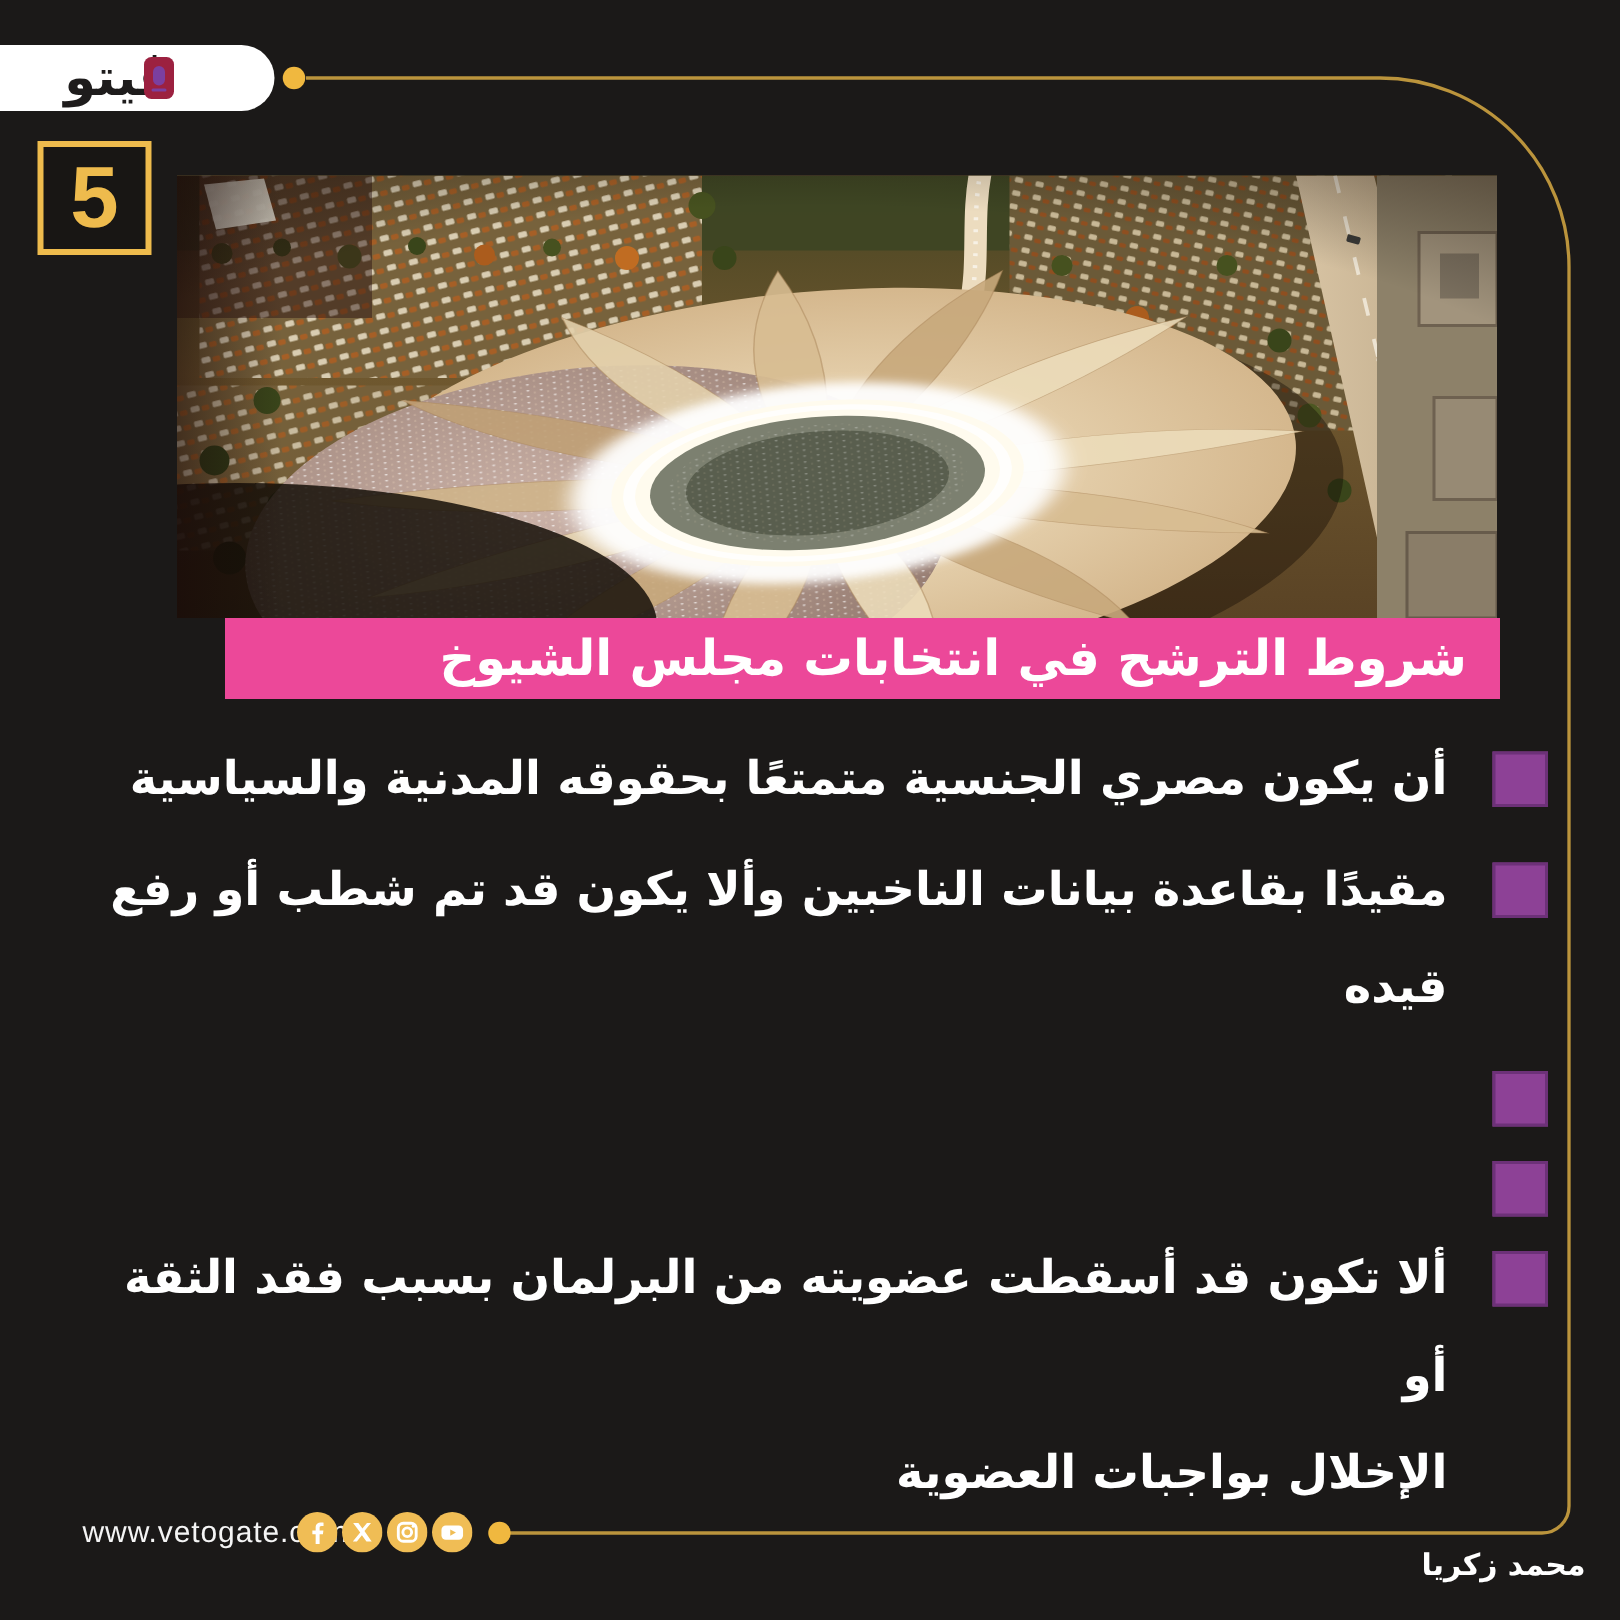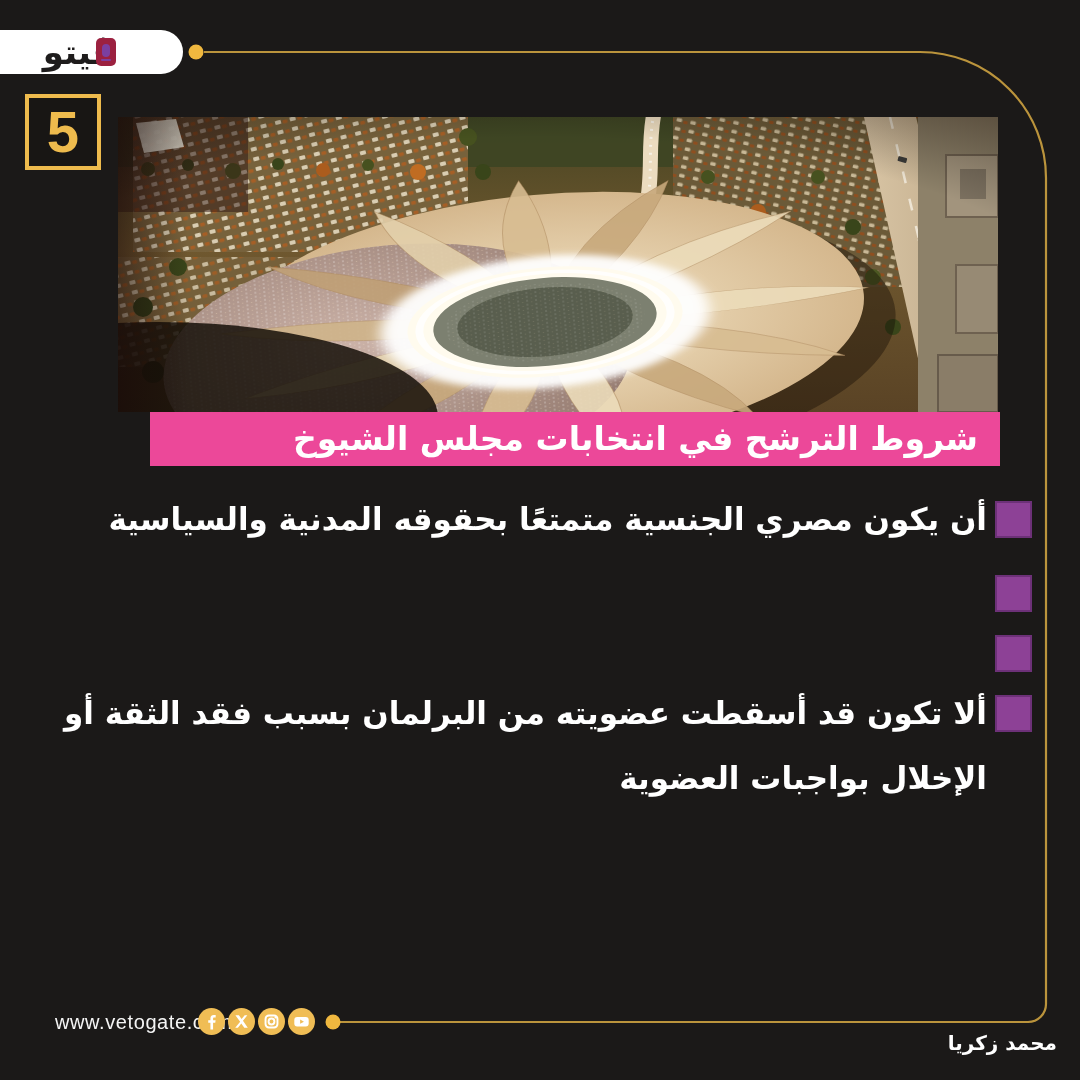--- a/index.html
+++ b/index.html
@@ -49,21 +49,21 @@
     background:#ec4899;display:flex;align-items:center;margin-left:17px;
   }
   .banner h1{
     margin:0;width:100%;direction:rtl;text-align:right;
     padding-right:22px;box-sizing:border-box;
     color:#ffffff;font-size:33px;font-weight:800;line-height:54px;
   }
 
   
   .list{position:absolute;top:487px;right:48px;left:62px;}
-  .row{display:flex;direction:rtl;gap:8px;margin-bottom:9px;align-items:flex-start;}
+  .row{display:flex;direction:rtl;gap:30px;margin-bottom:9px;align-items:flex-start;}
   .bullet{
     flex:0 0 auto;width:37px;height:37px;margin-top:14px;
     background:#8d4196;border:2px solid #6d3178;box-sizing:border-box;
   }
   .row p{
     margin:0;color:#ffffff;font-size:31px;font-weight:700;
     line-height:65px;text-align:right;white-space:pre-line;
   }
 
   
@@ -270,20 +270,24 @@
     <h1>شروط الترشح في انتخابات مجلس الشيوخ</h1>
   </div>
 
   <div class="list">
     <div class="row">
       <span class="bullet"></span>
       <p>أن يكون مصري الجنسية متمتعًا بحقوقه المدنية والسياسية</p>
     </div>
     <div class="row">
       <span class="bullet"></span>
+      <p>مقيدًا بقاعدة بيانات الناخبين وألا يكون قد تم شطب أو رفع قيده</p>
+    </div>
+    <div class="row">
+      <span class="bullet"></span>
     </div>
     <div class="row">
       <span class="bullet"></span>
     </div>
     <div class="row">
       <span class="bullet"></span>
       <p>ألا تكون قد أسقطت عضويته من البرلمان بسبب فقد الثقة أو
 الإخلال بواجبات العضوية</p>
     </div>
   </div>

